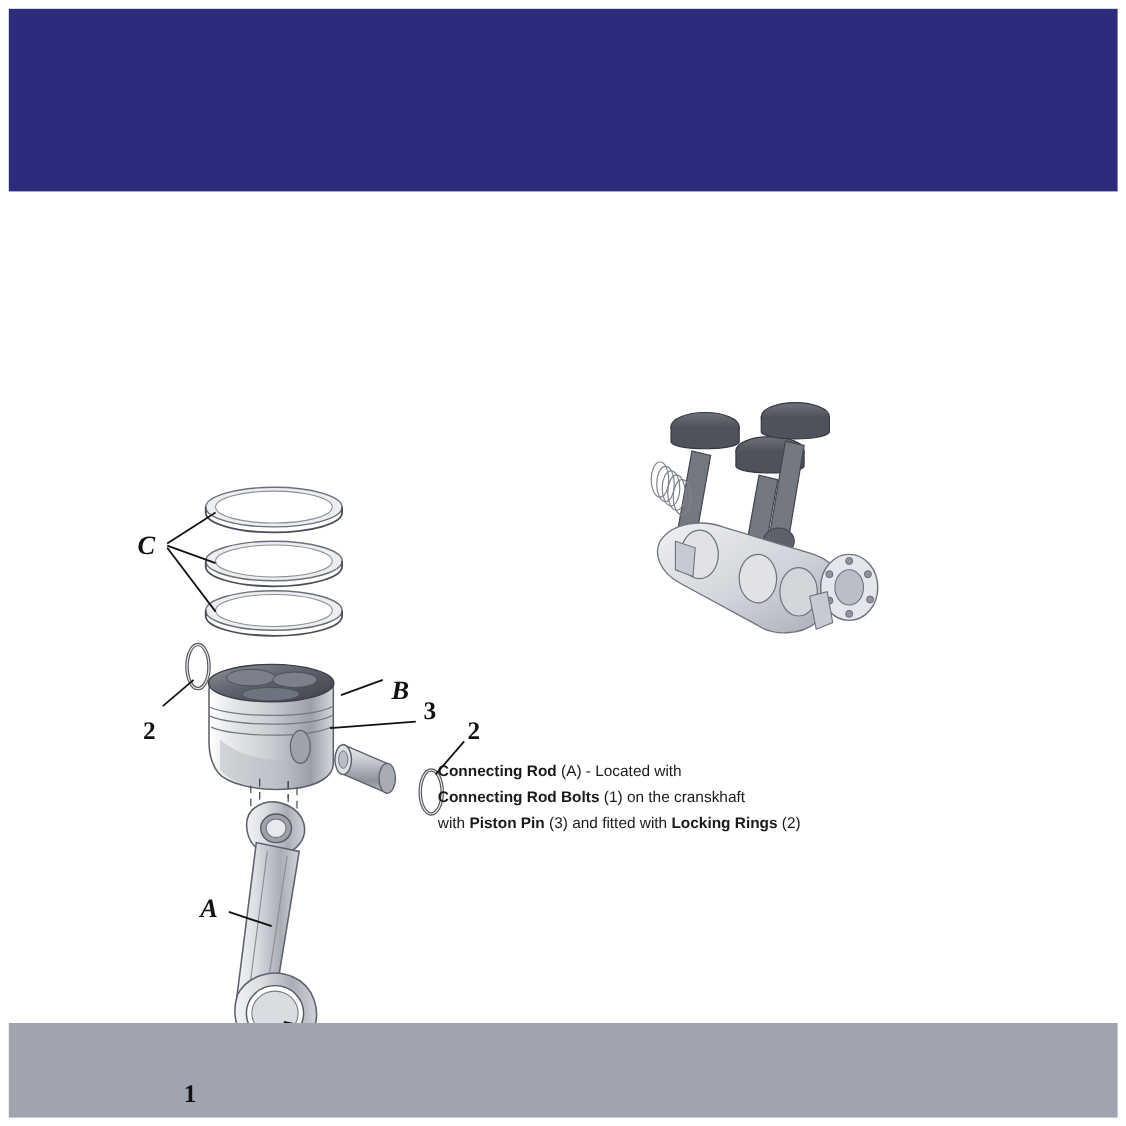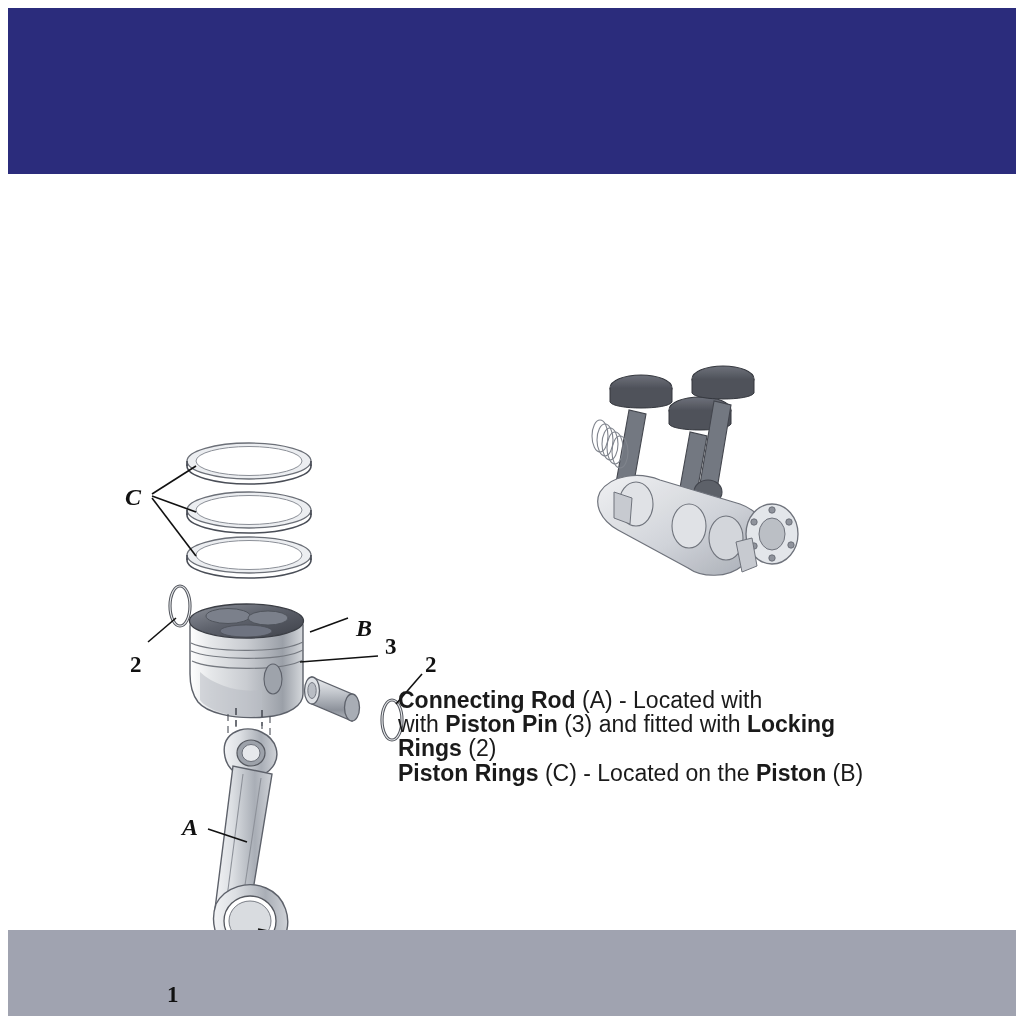--- a/index.html
+++ b/index.html
@@ -61,21 +61,21 @@
   .callout.letter {
     font-family: "Liberation Serif", serif;
     font-style: italic;
     font-size: 24px;
   }
   .legend {
     position: absolute;
     left: 398px;
     top: 688px;
     width: 470px;
-    font-size: 23px;
+    font-size: 14px;
     line-height: 24.2px;
     color: #1a1a1a;
   }
   .legend b { font-weight: bold; }
   svg { display: block; }
   .ln {
     stroke: #111;
     stroke-width: 1.6;
     fill: none;
   }
@@ -281,17 +281,17 @@
     <div class="callout letter" style="left:356px; top:441px;">B</div>
     <div class="callout num" style="left:385px; top:460px;">3</div>
     <div class="callout num" style="left:425px; top:478px;">2</div>
     <div class="callout letter" style="left:182px; top:640px;">A</div>
     <div class="callout num" style="left:167px; top:808px;">1</div>
 
   </div>
 
   <div class="legend" id="legend-block">
       <div><b>Connecting Rod</b><span> (A) - Located with</span></div>
+      <div><b>Connecting Rod Bolts</b><span> (1) on the cranskhaft</span></div>
       <div><span>with </span><b>Piston Pin</b><span> (3) and fitted with </span><b>Locking Rings</b><span> (2)</span></div>
-      <div><b>Piston Rings</b><span> (C) - Located on the </span><b>Piston</b><span> (B)</span></div>
     </div>
 
 </div>
 
 </body></html>

